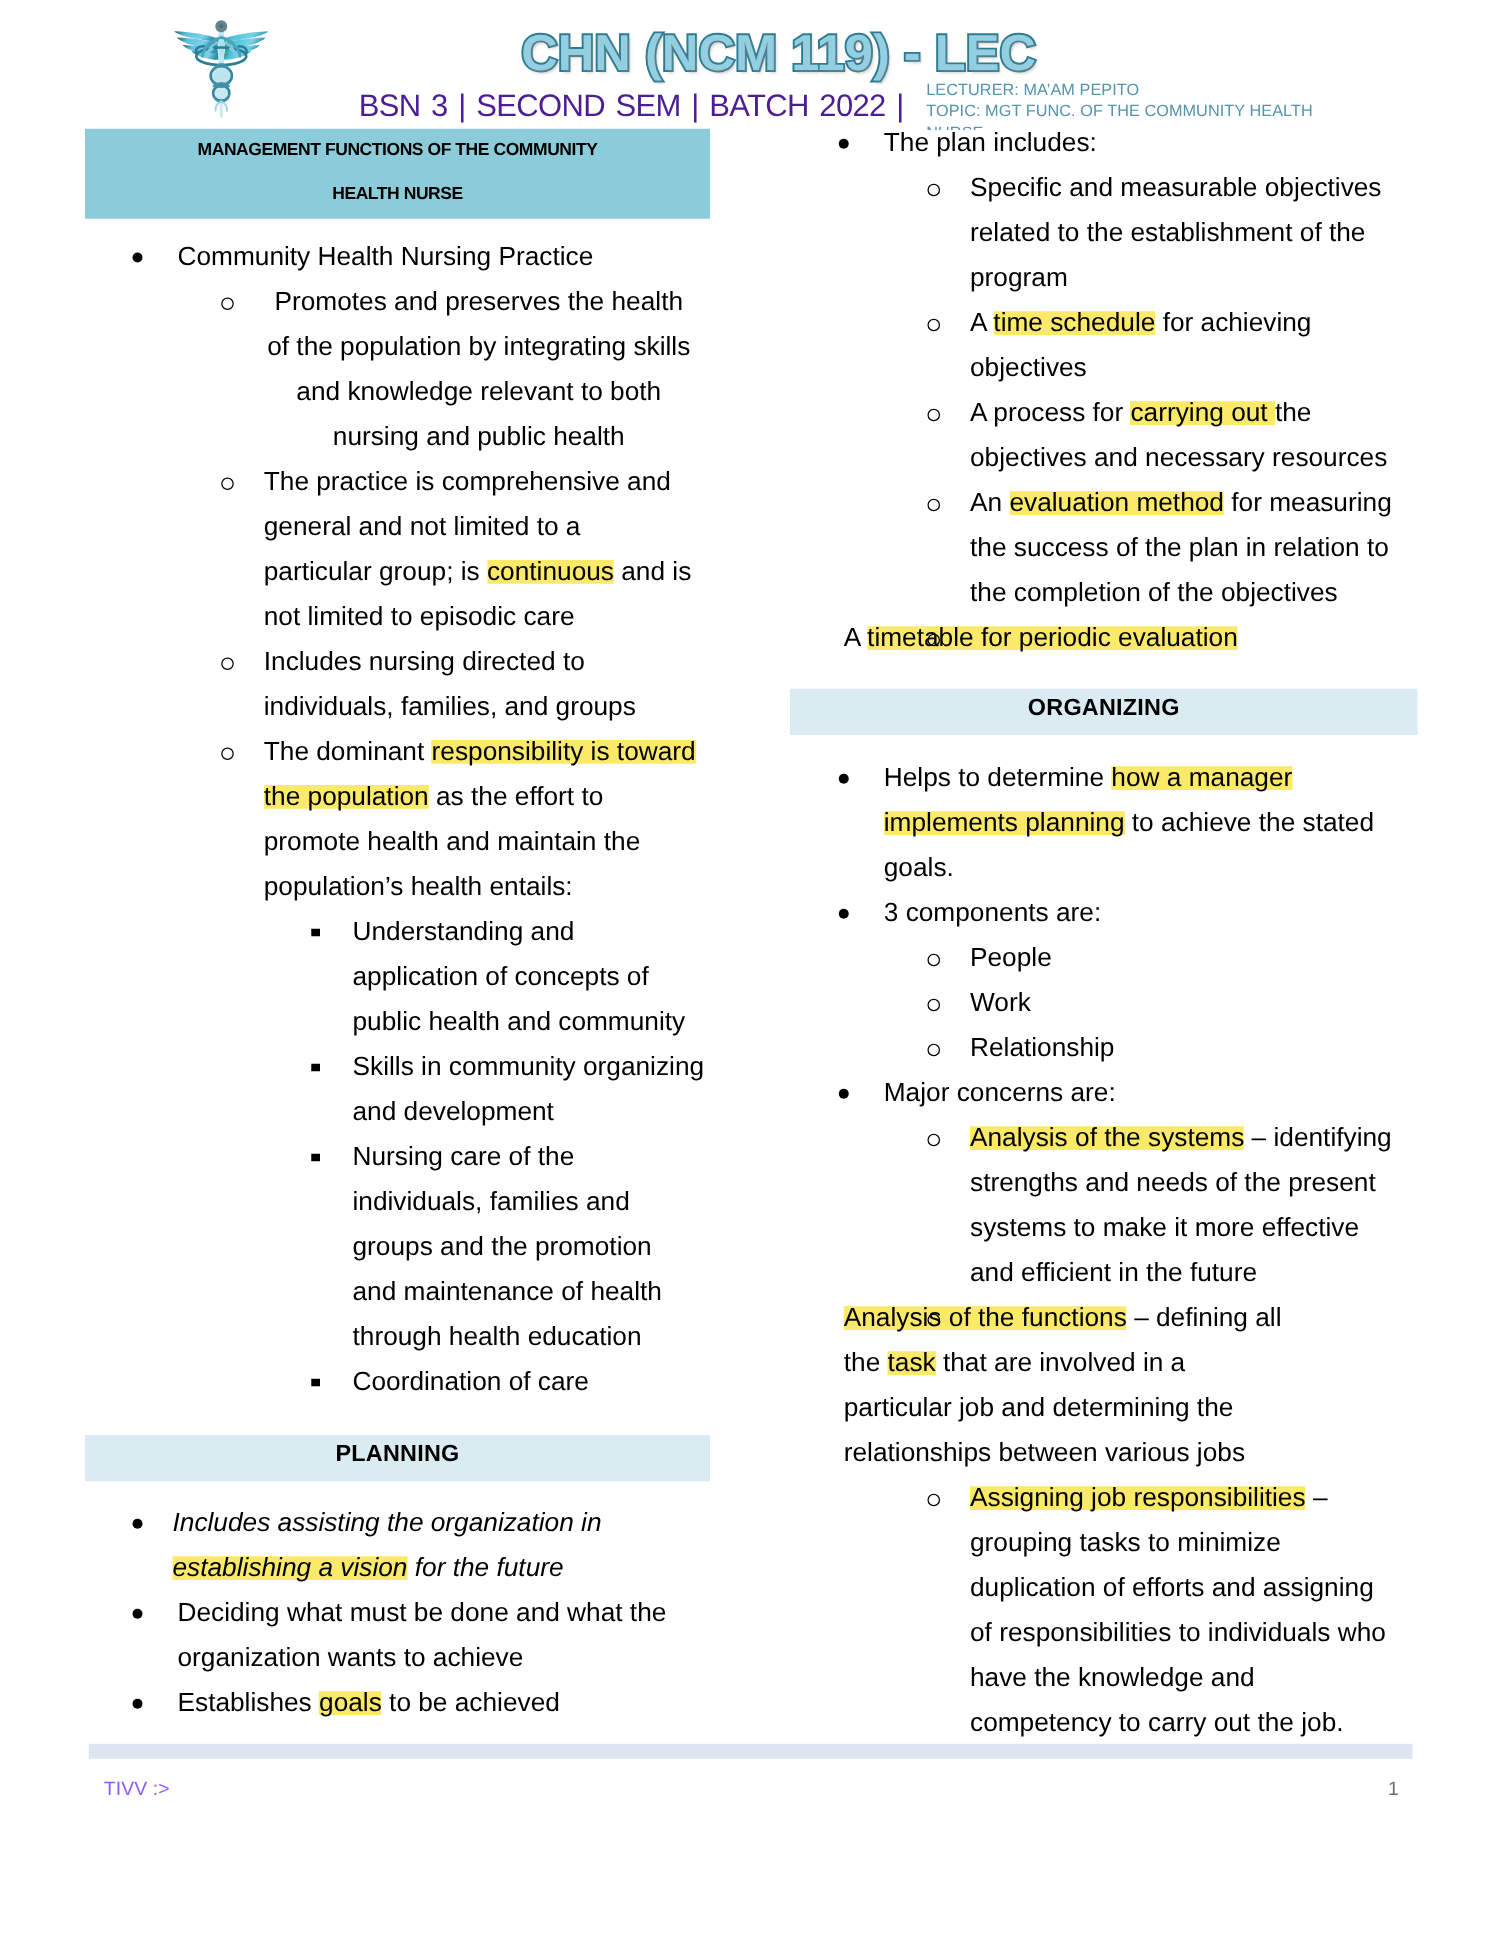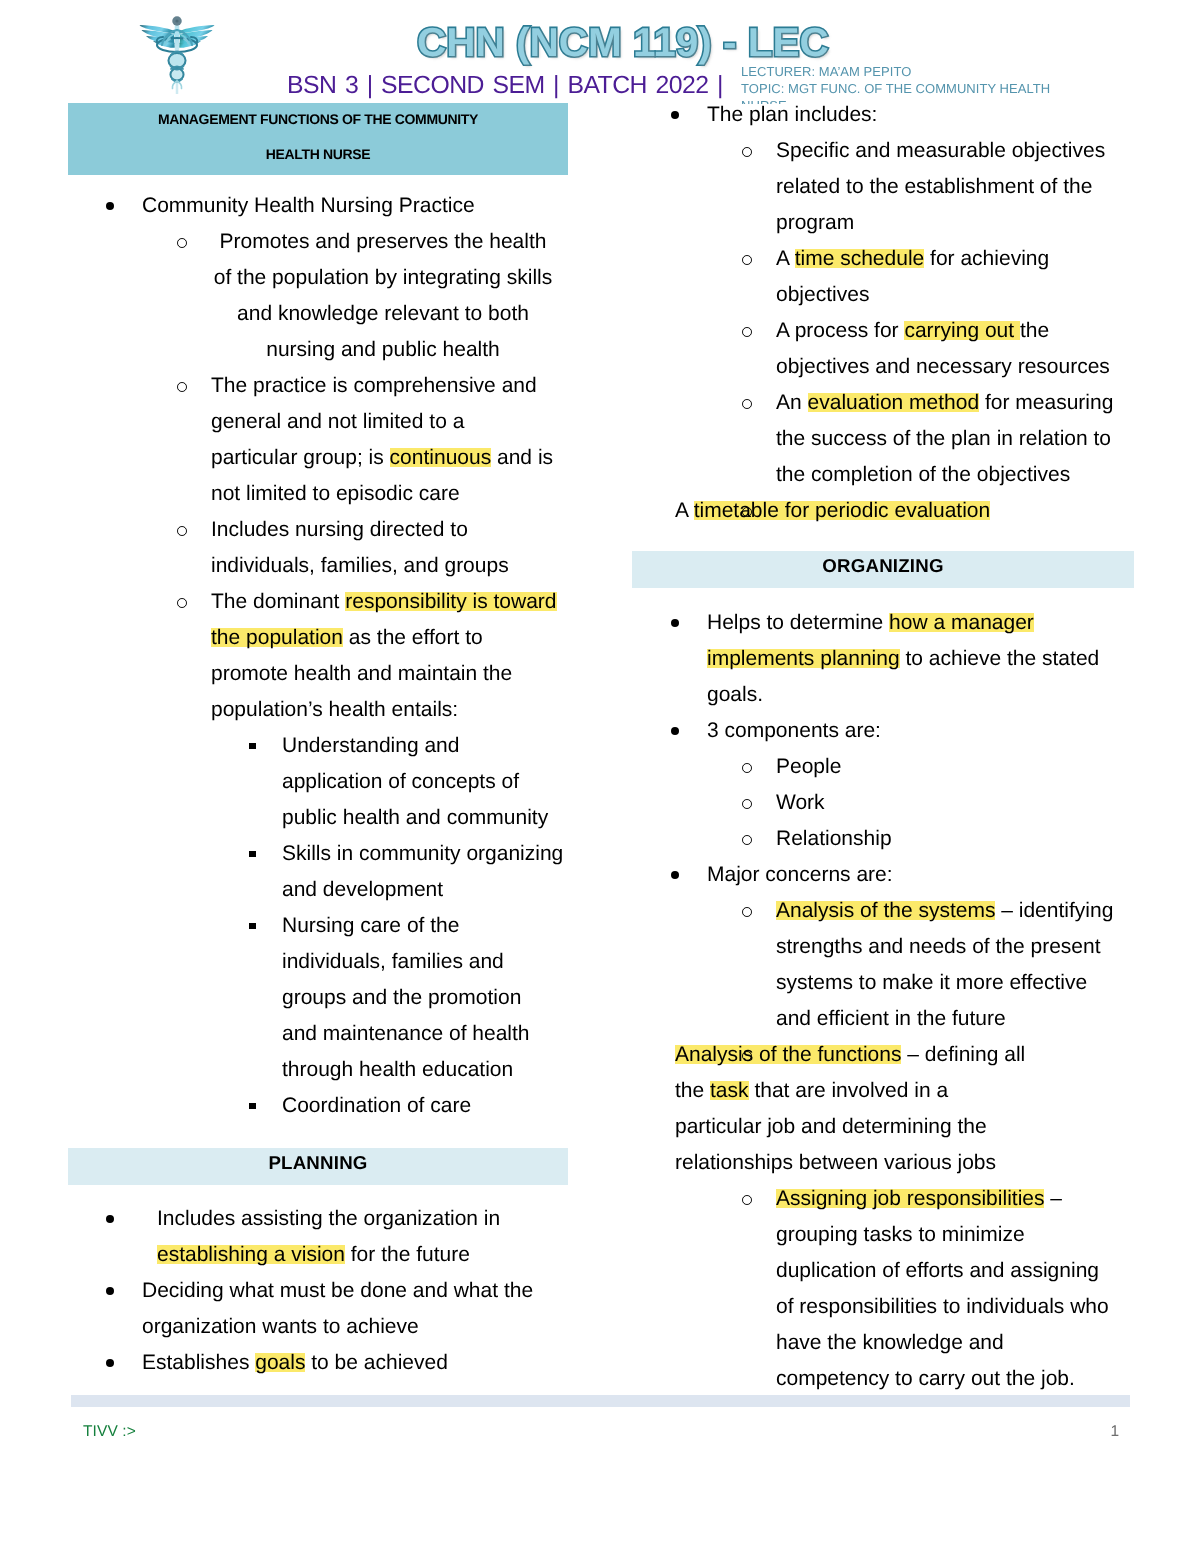--- a/index.html
+++ b/index.html
@@ -49,21 +49,21 @@
   mark{background-color:transparent;color:#000;padding:0;
        background-image:linear-gradient(#FBE96A,#FBE96A);
        background-size:100% 19px;background-position:0 62%;background-repeat:repeat-x;
        box-decoration-break:clone;-webkit-box-decoration-break:clone;}
 
   
   .hdr-cover{position:absolute;left:660px;top:104px;width:480px;height:14px;background:#fff;}
 
   
   .foot-bar{position:absolute;left:71px;top:1395px;width:1059px;height:12px;background:#DDE5F0;}
-  .foot-left{position:absolute;left:83px;top:1424px;font-size:15.5px;color:#15803d;letter-spacing:0.1px;line-height:16px;}
+  .foot-left{position:absolute;left:83px;top:1424px;font-size:15.5px;color:#8b5cf6;letter-spacing:0.1px;line-height:16px;}
   .foot-right{position:absolute;left:1090px;top:1424px;width:29px;text-align:right;font-size:15.5px;color:#6E6E6E;line-height:16px;}
 </style>
 </head>
 <body>
 
 <div class="page">
 
   <div class="hdr-logo">
     <svg viewBox="0 0 152 164" width="152" height="164" preserveAspectRatio="xMidYMid meet" aria-hidden="true">
       <defs>
@@ -219,21 +219,21 @@
           <span class="tx" style="margin-left: 172px; width: 219px;"><span>Coordination of care</span></span>
         </li>
       </ul>
     </div>
   <div id="L2" class="col" style="left: 110px; top: 1201px;">
       <ul class="lvl">
         <li class="item">
           <span class="mk mk-dot" style="left: 0px;">
             <i></i>
           </span>
-          <span class="tx" style="margin-left: 47px; width: 401px;"><span>Includes assisting the organization in </span><mark>establishing a vision</mark><span> for the future</span></span>
+          <span class="tx" style="margin-left: 28px; width: 401px; font-style: italic;"><span>Includes assisting the organization in </span><mark>establishing a vision</mark><span> for the future</span></span>
         </li>
         <li class="item">
           <span class="mk mk-dot" style="left: 0px;">
             <i></i>
           </span>
           <span class="tx" style="margin-left: 32px; width: 451px;"><span>Deciding what must be done and what the organization wants to achieve</span></span>
         </li>
         <li class="item">
           <span class="mk mk-dot" style="left: 0px;">
             <i></i>

